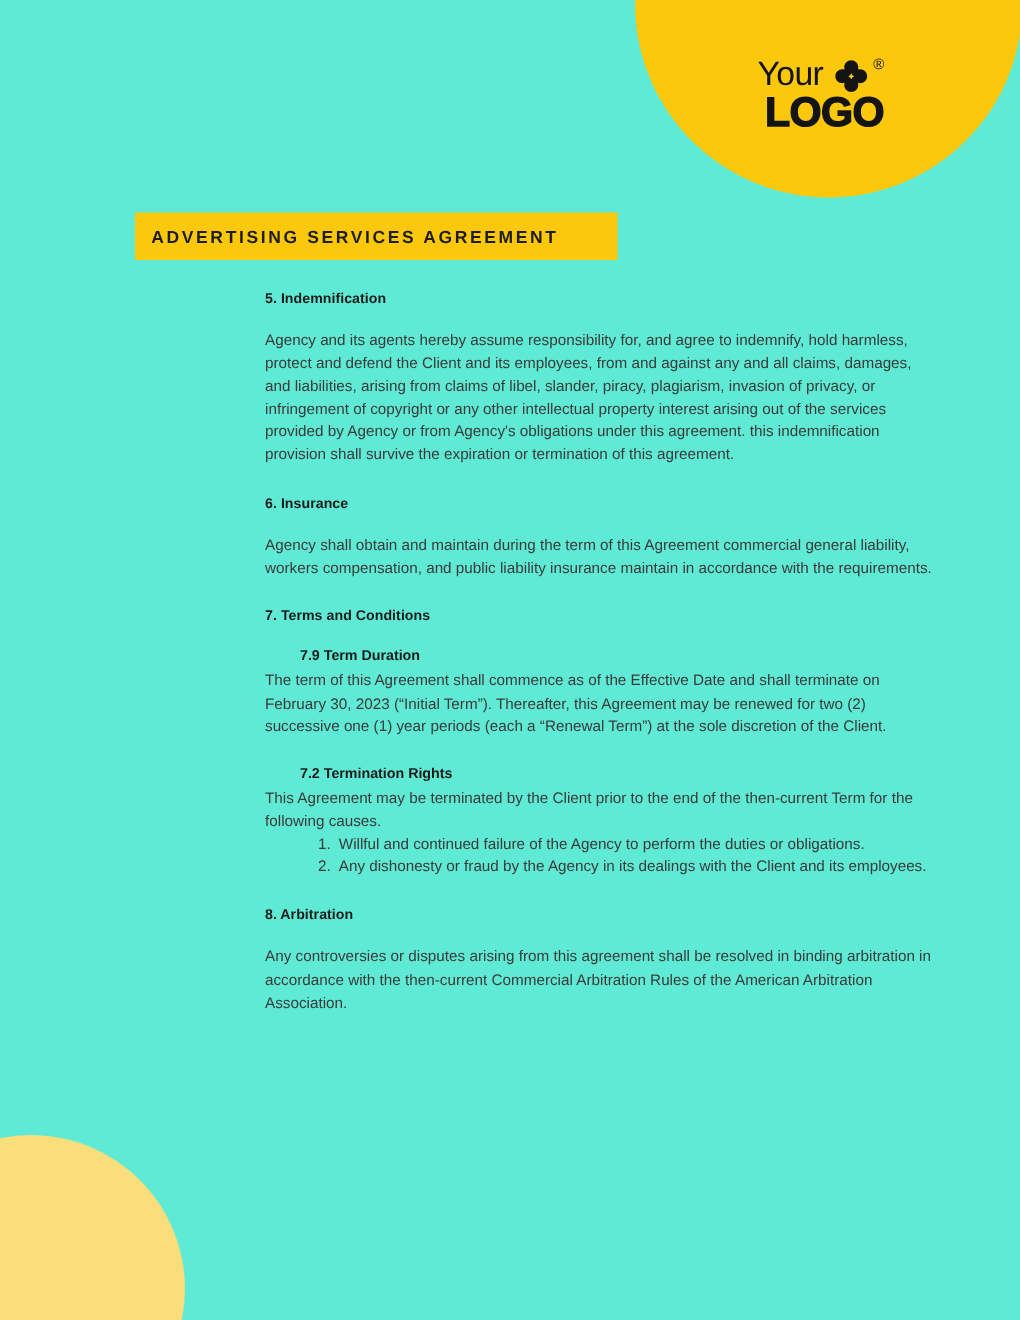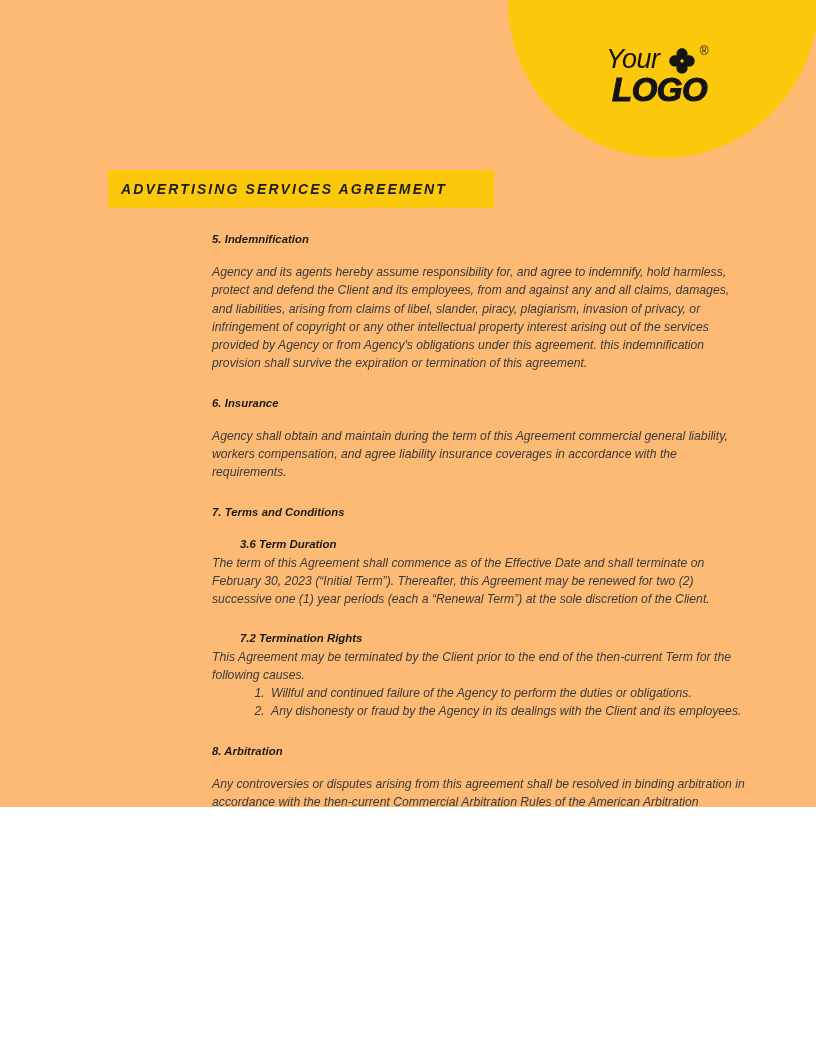--- a/index.html
+++ b/index.html
@@ -11,24 +11,23 @@
     height: 1056px;
     background: #ffffff;
     font-family: "Liberation Sans", sans-serif;
     overflow: hidden;
     position: relative;
   }
 
   .page {
     position: relative;
     width: 816px;
-    height: 807px;
-    background: #fdba74;
+    height: 1056px;
+    background: #5eead4;
     overflow: hidden;
-    font-style: italic;
   }
 
   
   .deco-circle-top {
     position: absolute;
     top: -152px;
     left: 508px;
     width: 310px;
     height: 310px;
     border-radius: 50%;
@@ -198,28 +197,28 @@
 
   <div class="content">
 
     <div class="block">
       <h2 class="sec-heading">5. Indemnification</h2>
       <p class="para">Agency and its agents hereby assume responsibility for, and agree to indemnify, hold harmless, protect and defend the Client and its employees, from and against any and all claims, damages, and liabilities, arising from claims of libel, slander, piracy, plagiarism, invasion of privacy, or infringement of copyright or any other intellectual property interest arising out of the services provided by Agency or from Agency's obligations under this agreement. this indemnification provision shall survive the expiration or termination of this agreement.</p>
     </div>
 
     <div class="block">
       <h2 class="sec-heading">6. Insurance</h2>
-      <p class="para">Agency shall obtain and maintain during the term of this Agreement commercial general liability, workers compensation, and agree liability insurance coverages in accordance with the requirements.</p>
+      <p class="para">Agency shall obtain and maintain during the term of this Agreement commercial general liability, workers compensation, and public liability insurance maintain in accordance with the requirements.</p>
     </div>
 
     <div class="block">
       <h2 class="sec-heading">7. Terms and Conditions</h2>
 
       <div class="sub-block">
-        <h3 class="sub-heading">3.6 Term Duration</h3>
+        <h3 class="sub-heading">7.9 Term Duration</h3>
         <p class="para">The term of this Agreement shall commence as of the Effective Date and shall terminate on February 30, 2023 (“Initial Term”). Thereafter, this Agreement may be renewed for two (2) successive one (1) year periods (each a “Renewal Term”) at the sole discretion of the Client.</p>
       </div>
 
       <div class="sub-block">
         <h3 class="sub-heading">7.2 Termination Rights</h3>
         <p class="para">This Agreement may be terminated by the Client prior to the end of the then-current Term for the following causes.</p>
         <ol class="numlist">
           <li>Willful and continued failure of the Agency to perform the duties or obligations.</li>
           <li>Any dishonesty or fraud by the Agency in its dealings with the Client and its employees.</li>
         </ol>

